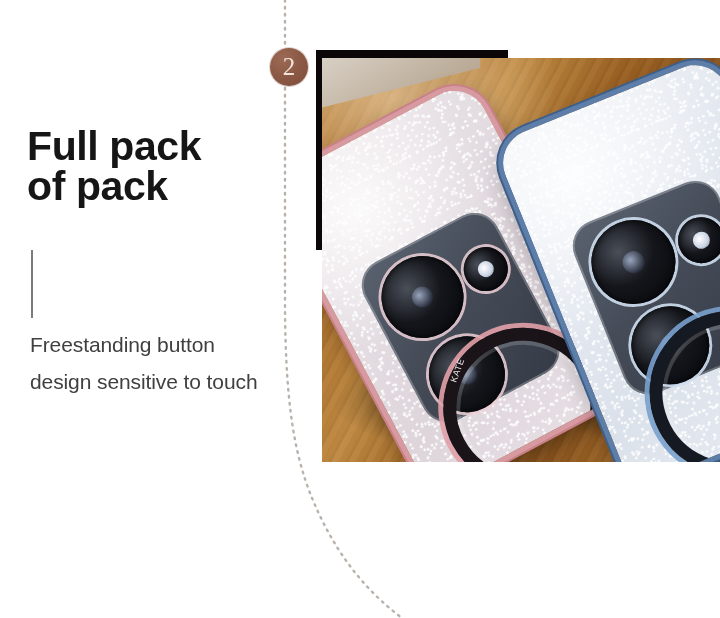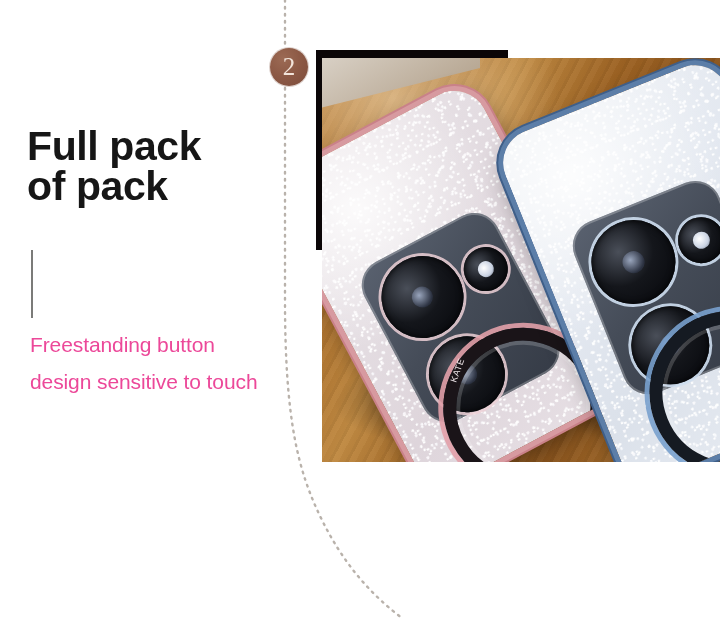--- a/index.html
+++ b/index.html
@@ -19,21 +19,21 @@
     font-size:41px;line-height:0.98;font-weight:700;color:#161616;
     letter-spacing:-0.4px;
   }
   .headline .l2{display:block;}
   .divider{
     position:absolute;left:20px;top:250px;width:2px;height:68px;
     background:#7b7b79;
   }
   .subtext{
     position:absolute;left:19px;top:326px;width:250px;
-    font-size:21px;line-height:1.78;color:#ec4899;font-weight:400;
+    font-size:21px;line-height:1.78;color:#404040;font-weight:400;
     letter-spacing:-0.1px;
   }
 
   
   .connector{position:absolute;left:250px;top:0;width:200px;height:618px;pointer-events:none;}
 
   
   .badge{
     position:absolute;left:270px;top:48px;width:38px;height:38px;
     border-radius:50%;

